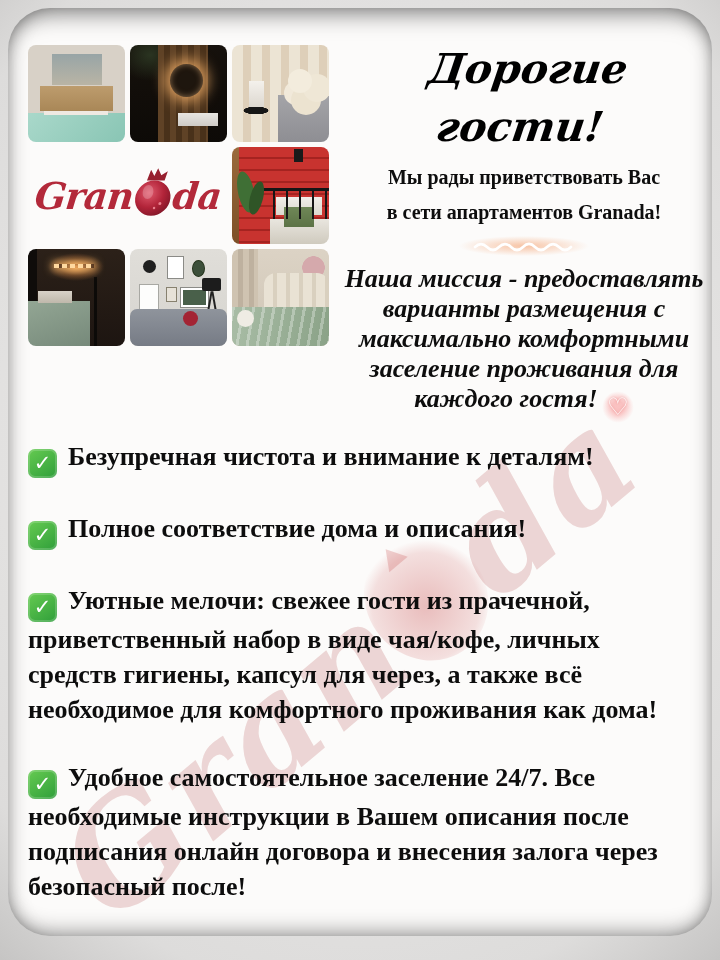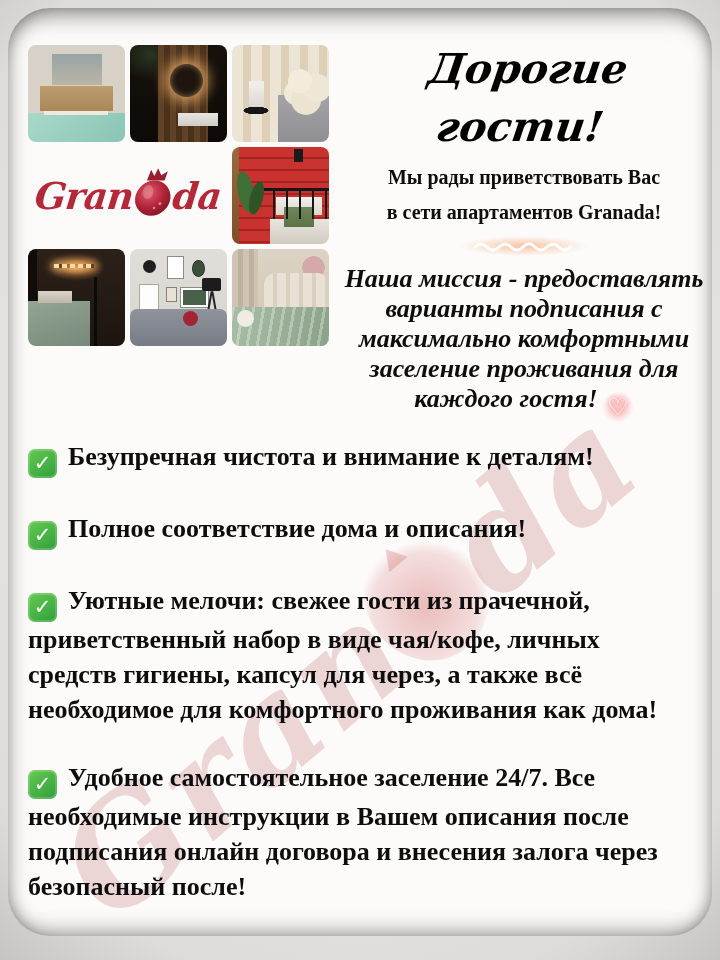--- a/index.html
+++ b/index.html
@@ -225,21 +225,21 @@
       <div>Мы рады приветствовать Вас</div>
       <div>в сети апартаментов Granada!</div>
     </div>
     <div class="squiggle">
       <svg width="110" height="14" viewBox="0 0 110 14">
         <path d="M6 8 q6 -6 12 0 t12 0 t12 0 t12 0 t12 0 t12 0 t12 0 t12 0" fill="none" stroke="#ffffff" stroke-width="2.6" stroke-linecap="round"></path>
       </svg>
     </div>
     <div class="mission">
       <div>Наша миссия - предоставлять</div>
-      <div>варианты подписания с</div>
+      <div>варианты размещения с</div>
       <div>максимально комфортными</div>
       <div>заселение проживания для</div>
       <div>
         <span>каждого гостя!</span><span class="heart">♡</span>
       </div>
     </div>
   </div>
 
   <div class="list">
 

